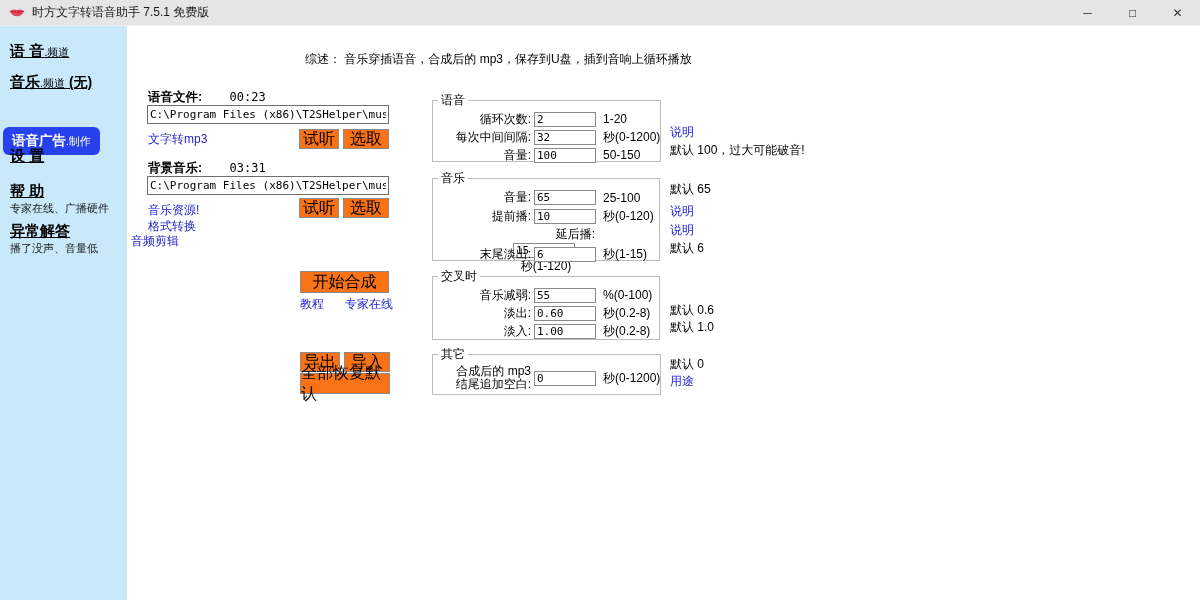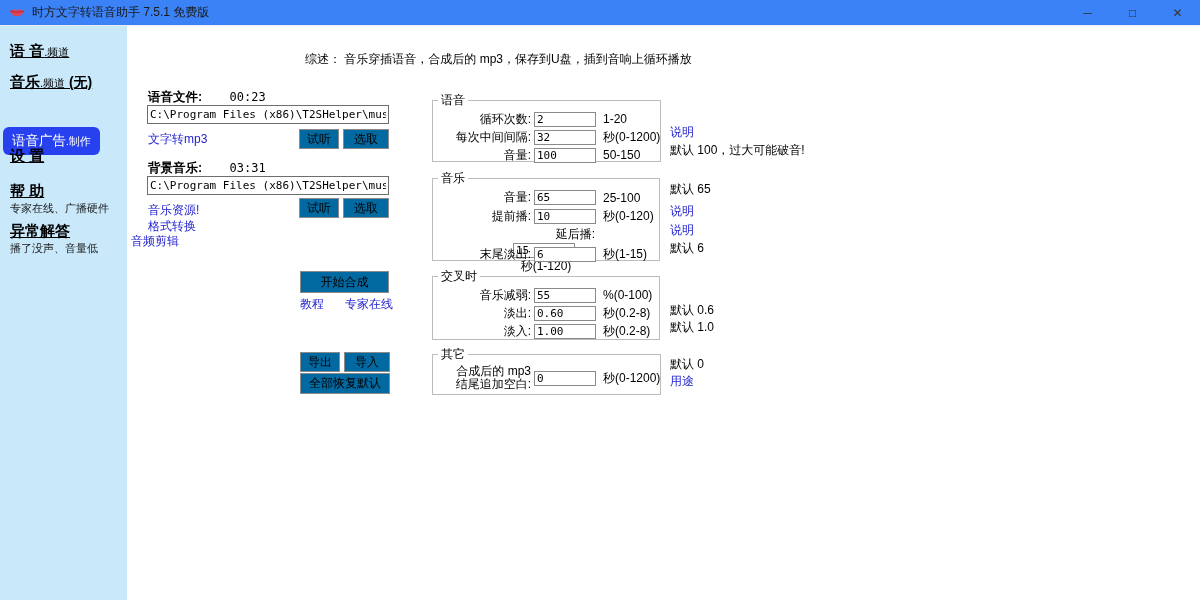--- a/index.html
+++ b/index.html
@@ -1,46 +1,46 @@
 <!DOCTYPE html>
 <html><head>
 <meta charset="utf-8">
 <style>
   html,body{margin:0;padding:0;background:#888;}
   .window{position:relative;width:1200px;height:600px;background:#fff;overflow:hidden;
     font-family:"Liberation Sans","DejaVu Sans",sans-serif;color:#000;font-size:12px;}
   
-  .titlebar{position:absolute;left:0;top:0;width:1200px;height:25px;background:#3b82f6;
+  .titlebar{position:absolute;left:0;top:0;width:1200px;height:25px;background:#e5e5e5;
     border-bottom:1px solid #ececec;display:flex;align-items:center;}
   .app-icon{margin-left:9px;display:flex;align-items:center;}
   .title-text{margin-left:7px;font-size:12px;color:#1a1a1a;}
   .win-controls{position:absolute;right:0;top:0;height:25px;display:flex;}
   .win-btn{width:45px;height:25px;display:flex;align-items:center;justify-content:center;
     font-size:12px;color:#333;cursor:default;}
   
   .sidebar{position:absolute;left:0;top:26px;width:127px;height:574px;background:#c9e9fb;}
   .side-item{position:absolute;left:10px;white-space:nowrap;cursor:default;text-decoration:underline;}
   .side-big{font-size:15px;font-weight:bold;color:#000;}
   .side-small{font-size:11px;color:#000;}
   .side-sub{position:absolute;left:10px;font-size:11px;color:#1b1b1b;white-space:nowrap;}
   .side-pill{position:absolute;left:3px;top:101px;background:#2741ef;color:#fff;
     border-radius:6px;padding:5px 9px;white-space:nowrap;cursor:default;}
-  .side-pill .p-big{font-size:13.5px;font-weight:normal;color:#fff;}
+  .side-pill .p-big{font-size:13.5px;font-weight:bold;color:#fff;}
   .side-pill .p-small{font-size:11px;color:#fff;font-family:Liberation Serif, serif;}
   
   .main{position:absolute;left:127px;top:26px;width:1073px;height:574px;background:#fff;}
   .page-title{position:absolute;left:20px;top:14px;font-size:19px;letter-spacing:2px;
     background:#f3f3f3;padding:3px 7px;}
   .summary{position:absolute;left:178px;top:25px;font-size:12px;}
   .lbl-bold{font-weight:bold;font-size:12.5px;}
   .mono{font-family:"DejaVu Sans Mono","Liberation Mono",monospace;}
   .path-input{position:absolute;width:236px;height:15px;border:1px solid #6e6e6e;
     font-family:"DejaVu Sans Mono","Liberation Mono",monospace;font-size:11px;padding:1px 2px;background:#fff;}
   a.link{color:#2323cf;text-decoration:none;cursor:pointer;font-size:12px;white-space:nowrap;}
-  .btn{position:absolute;background:#0369a1;border:1px solid #8b8b8b;font-size:12px;
+  .btn{position:absolute;background:#f97316;border:1px solid #8b8b8b;font-size:16px;
     display:flex;align-items:center;justify-content:center;cursor:default;
     font-family:"Liberation Sans","DejaVu Sans",sans-serif;}
   .mass-btn{position:absolute;left:17px;top:230px;background:#fff;border:2px solid #56a9e4;
     border-radius:9px;color:#2222d0;font-size:15px;padding:2px 9px;cursor:default;white-space:nowrap;}
   
   .panel{position:absolute;left:305px;width:228px;border:1px solid #bcbcbc;margin:0;
     padding:1px 0 0 0;box-sizing:border-box;}
   .panel legend{font-size:12px;margin-left:5px;padding:0 3px;}
   .prow{display:flex;align-items:center;}
   .plabel{width:98px;text-align:right;font-size:12px;white-space:nowrap;}

